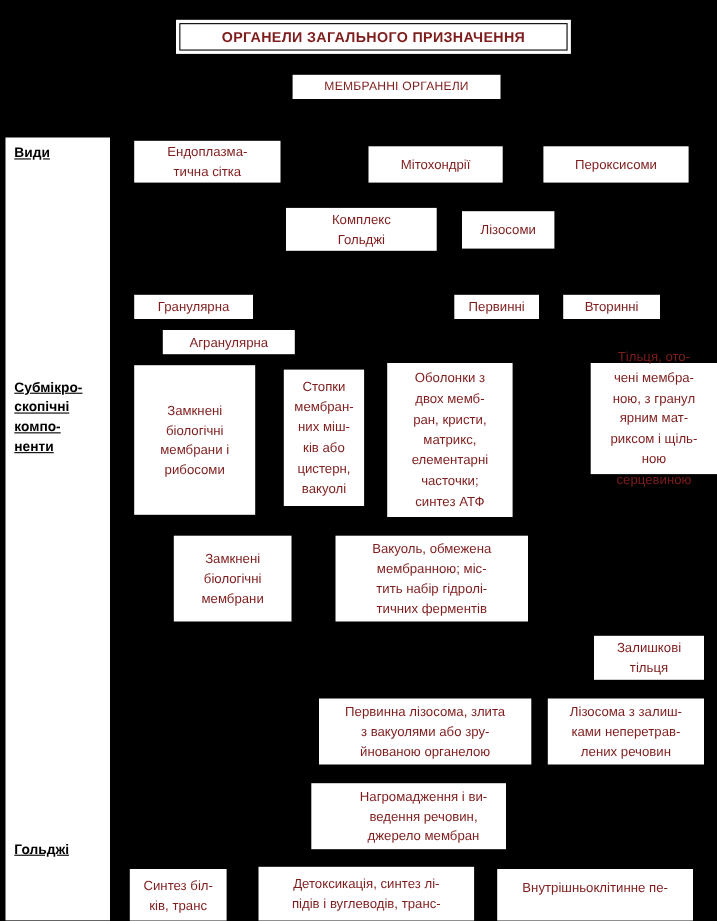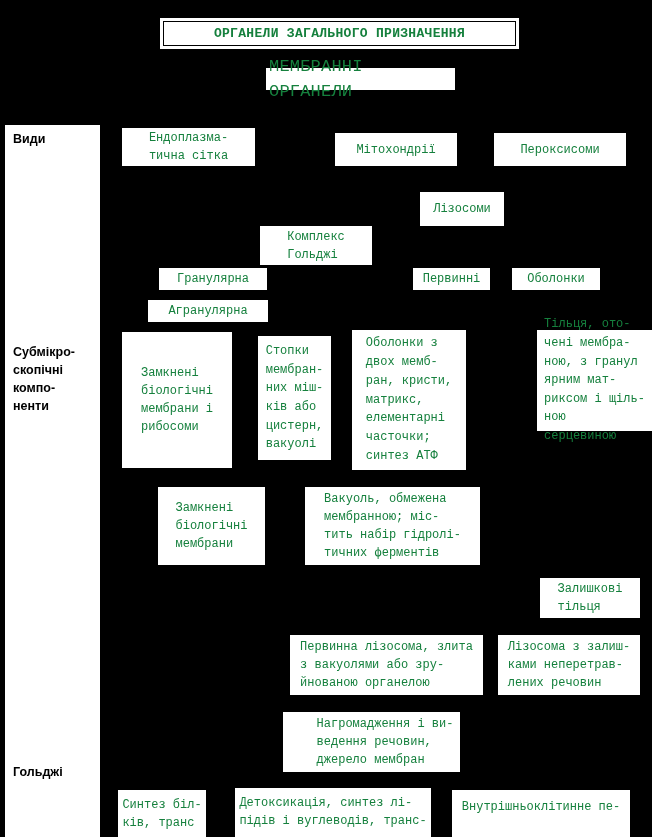--- a/index.html
+++ b/index.html
@@ -7,69 +7,69 @@
     position:relative;
     width:652px;height:837px;
     background:#000;
     overflow:hidden;
     font-family:"Liberation Sans","DejaVu Sans",sans-serif;
     color:#000;
   }
   .box{
     position:absolute;
     background:#fff;
-    color:#15803d;
+    color:#7f1d1d;
     display:flex;
     align-items:center;
     justify-content:center;
-    text-align:left;
+    text-align:center;
     font-size:12px;
     line-height:1.5;
     white-space:pre-line;
     box-sizing:border-box;
     padding:2px 3px;
-    font-family:Liberation Mono, monospace;
   }
   .title{
     font-weight:bold;
     font-size:13px;
     letter-spacing:.3px;
     border:1px solid #000;
     box-shadow:0 0 0 3px #fff;
   }
-  .subtitle{font-size:17px;letter-spacing:.2px;}
+  .subtitle{font-size:11px;letter-spacing:.2px;}
   #b-sidebar{
     position:absolute;
     left:5px;top:125px;width:95px;height:712px;
     background:#fff;
     box-sizing:border-box;
   }
   .side-label{
     position:absolute;
     left:8px;
     font-weight:bold;
     font-size:12.5px;
     line-height:1.45;
     white-space:pre-line;
     color:#000;
+    text-decoration:underline;
   }
   #sl-types{top:5px;}
   #sl-submicro{top:218px;}
   #sl-functions{top:638px;}
 
   #b-title{left:163px;top:21px;width:353px;height:25px;}
   #b-subtitle{left:266px;top:68px;width:189px;height:22px;}
 
   #b-er{left:122px;top:128px;width:133px;height:38px;}
   #b-mito{left:335px;top:133px;width:122px;height:33px;}
   #b-peroxi{left:494px;top:133px;width:132px;height:33px;}
-  #b-golgi{left:260px;top:189px;width:112px;height:39px;margin-top:37px;}
+  #b-golgi{left:260px;top:189px;width:137px;height:39px;}
   #b-lyso{left:420px;top:192px;width:84px;height:34px;}
 
-  #b-granular{left:122px;top:268px;width:108px;height:22px;margin-left:37px;}
+  #b-granular{left:122px;top:268px;width:108px;height:22px;}
   #b-primary{left:413px;top:268px;width:77px;height:22px;}
   #b-secondary{left:512px;top:268px;width:88px;height:22px;}
   #b-agranular{left:148px;top:300px;width:120px;height:22px;}
 
   #b-er-sub{left:122px;top:332px;width:110px;height:136px;}
   #b-golgi-sub{left:258px;top:336px;width:73px;height:124px;line-height:1.55;}
   #b-mito-sub{left:352px;top:330px;width:114px;height:140px;line-height:1.58;}
   #b-peroxi-sub{left:537px;top:330px;width:115px;height:101px;line-height:1.55;}
 
   #b-agranular-sub{left:158px;top:487px;width:107px;height:78px;}
@@ -105,21 +105,21 @@
   <div class="box" id="b-er">Ендоплазма-
 тична сітка</div>
   <div class="box" id="b-mito">Мітохондрії</div>
   <div class="box" id="b-peroxi">Пероксисоми</div>
   <div class="box" id="b-golgi">Комплекс
 Гольджі</div>
   <div class="box" id="b-lyso">Лізосоми</div>
 
   <div class="box" id="b-granular">Гранулярна</div>
   <div class="box" id="b-primary">Первинні</div>
-  <div class="box" id="b-secondary">Оболонки</div>
+  <div class="box" id="b-secondary">Вторинні</div>
   <div class="box" id="b-agranular">Агранулярна</div>
 
   <div class="box" id="b-er-sub">Замкнені
 біологічні
 мембрани і
 рибосоми</div>
   <div class="box" id="b-golgi-sub">Стопки
 мембран-
 них міш-
 ків або

